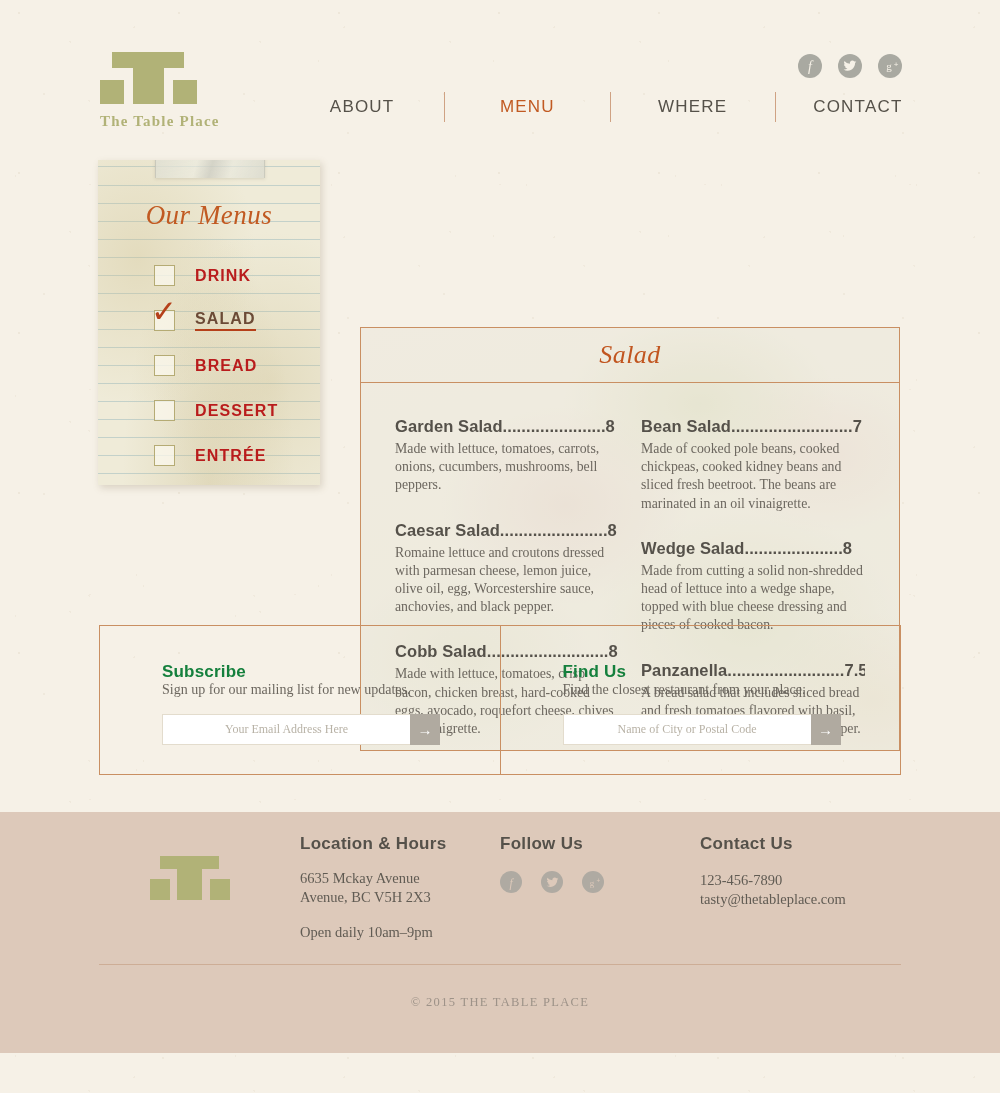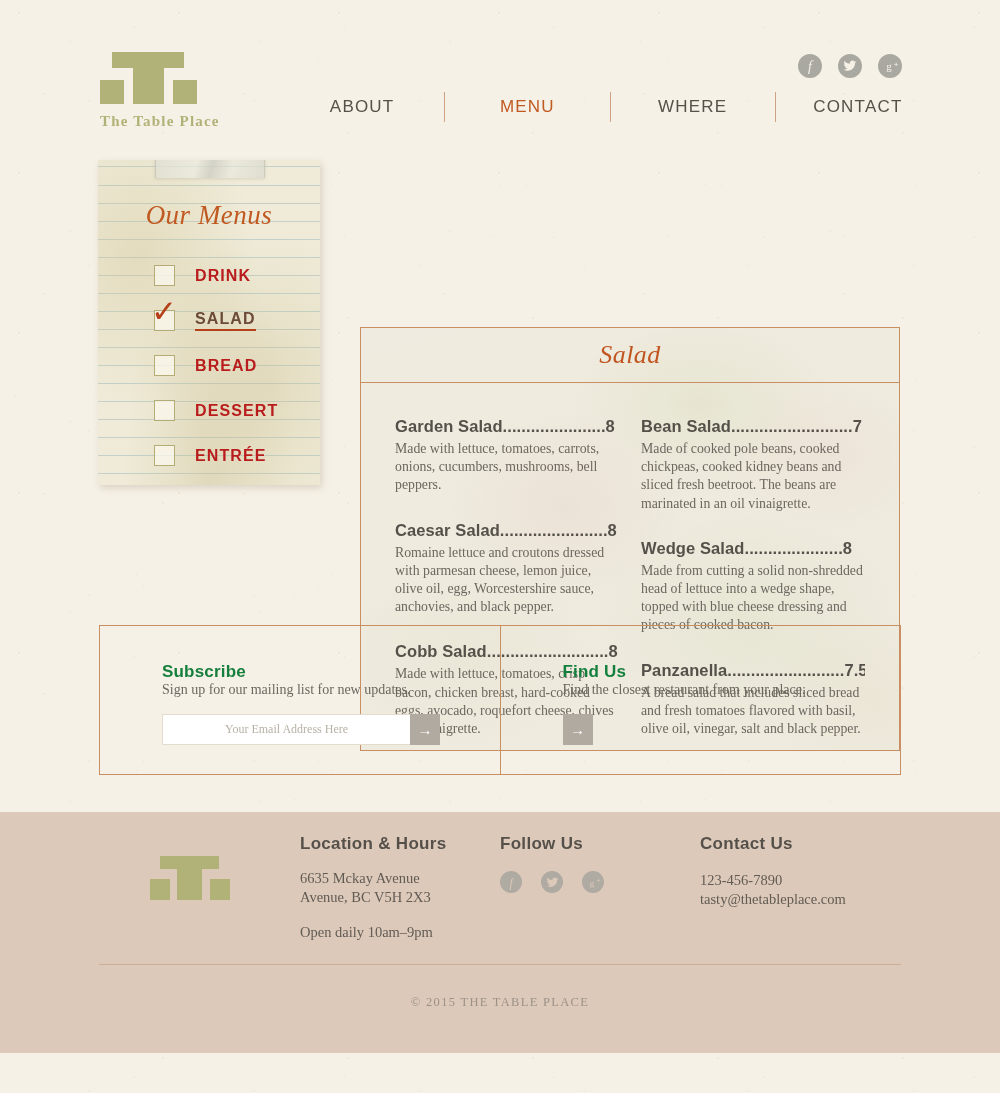--- a/index.html
+++ b/index.html
@@ -490,20 +490,21 @@
         <div class="field">
           <input type="text" placeholder="Your Email Address Here" style="">
           <div class="field-btn">→</div>
         </div>
       </div>
 
       <div class="strip-col">
         <div class="strip-h">Find Us</div>
         <div class="strip-p">Find the closest restaurant from your place.</div>
         <div class="field">
+          <input type="text" placeholder="Name of City or Postal Code" style="">
           <div class="field-btn">→</div>
         </div>
       </div>
     </div>
   </div>
 
   <div class="footer">
     <div class="footer-inner">
 
       <div class="f-logo">

